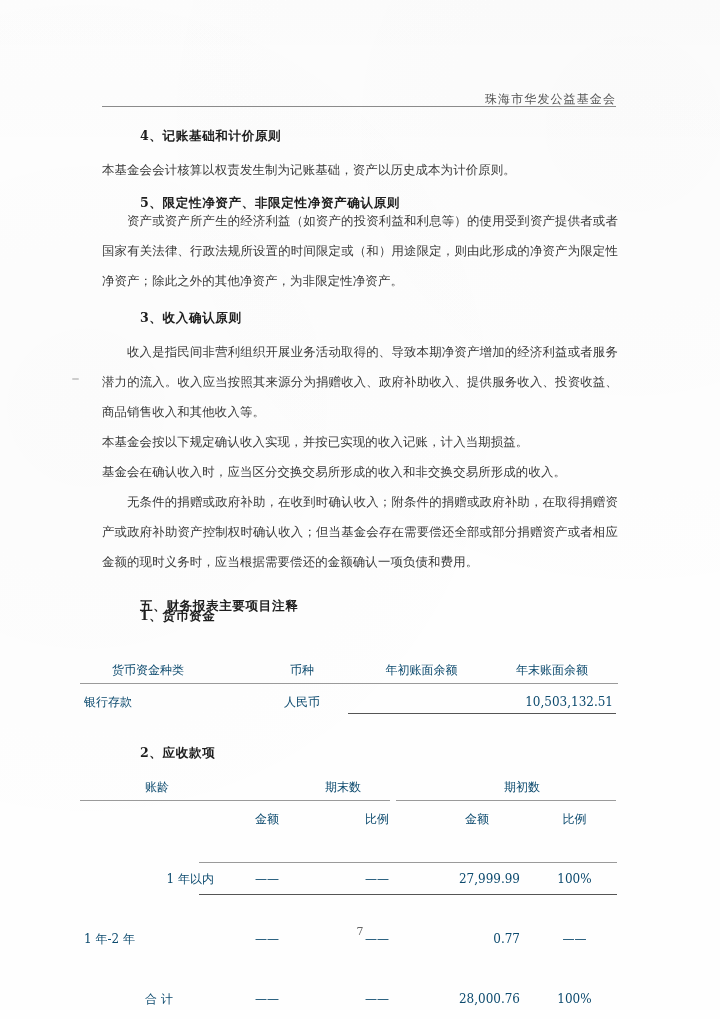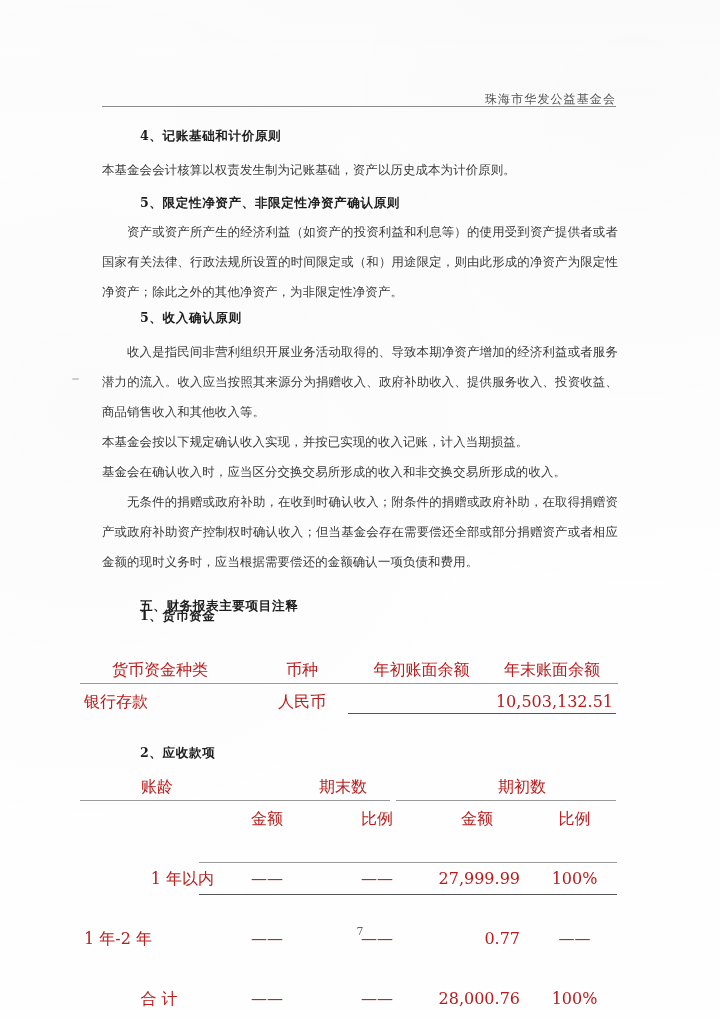--- a/index.html
+++ b/index.html
@@ -91,22 +91,22 @@
   }
   .para.noindent {
     text-indent: 0;
   }
 
   
   .tbl {
     position: absolute;
     left: 0;
     width: 516px;
-    font-size: 16px;
-    color: #b91c1c;
+    font-size: 12px;
+    color: #0c4a6e;
   }
   .tbl-row {
     position: relative;
     height: 30px;
     line-height: 30px;
     width: 516px;
   }
   .cell {
     position: absolute;
     top: 0;
@@ -158,23 +158,23 @@
 
     <div class="header">
       <span class="header-title">珠海市华发公益基金会</span>
     </div>
     <div class="header-rule"></div>
 
     <div class="sec-head" style="top:128px;">4、记账基础和计价原则</div>
     <div class="para noindent" style="top:155px;">本基金会会计核算以权责发生制为记账基础，资产以历史成本为计价原则。</div>
 
     <div class="sec-head" style="top:195px;">5、限定性净资产、非限定性净资产确认原则</div>
-    <div class="para indent" style="top:217px;">资产或资产所产生的经济利益（如资产的投资利益和利息等）的使用受到资产提供者或者国家有关法律、行政法规所设置的时间限定或（和）用途限定，则由此形成的净资产为限定性净资产；除此之外的其他净资产，为非限定性净资产。</div>
-
-    <div class="sec-head" style="top:310px;">5、收入确认原则</div>
+    <div class="para indent" style="top:206px;">资产或资产所产生的经济利益（如资产的投资利益和利息等）的使用受到资产提供者或者国家有关法律、行政法规所设置的时间限定或（和）用途限定，则由此形成的净资产为限定性净资产；除此之外的其他净资产，为非限定性净资产。</div>
+
+    <div class="sec-head" style="top:310px;">3、收入确认原则</div>
     <div class="para indent" style="top:337px;">收入是指民间非营利组织开展业务活动取得的、导致本期净资产增加的经济利益或者服务潜力的流入。收入应当按照其来源分为捐赠收入、政府补助收入、提供服务收入、投资收益、商品销售收入和其他收入等。</div>
     <div class="para noindent" style="top:427px;">本基金会按以下规定确认收入实现，并按已实现的收入记账，计入当期损益。</div>
     <div class="para noindent" style="top:457px;">基金会在确认收入时，应当区分交换交易所形成的收入和非交换交易所形成的收入。</div>
     <div class="para indent" style="top:487px;">无条件的捐赠或政府补助，在收到时确认收入；附条件的捐赠或政府补助，在取得捐赠资产或政府补助资产控制权时确认收入；但当基金会存在需要偿还全部或部分捐赠资产或者相应金额的现时义务时，应当根据需要偿还的金额确认一项负债和费用。</div>
 
     <div class="sec-head" style="top:598px;">五、财务报表主要项目注释</div>
 
     <div class="sec-head" style="top:608px;text-align:right;">1、货币资金</div>
 
     <div class="tbl" style="top:655px;">

